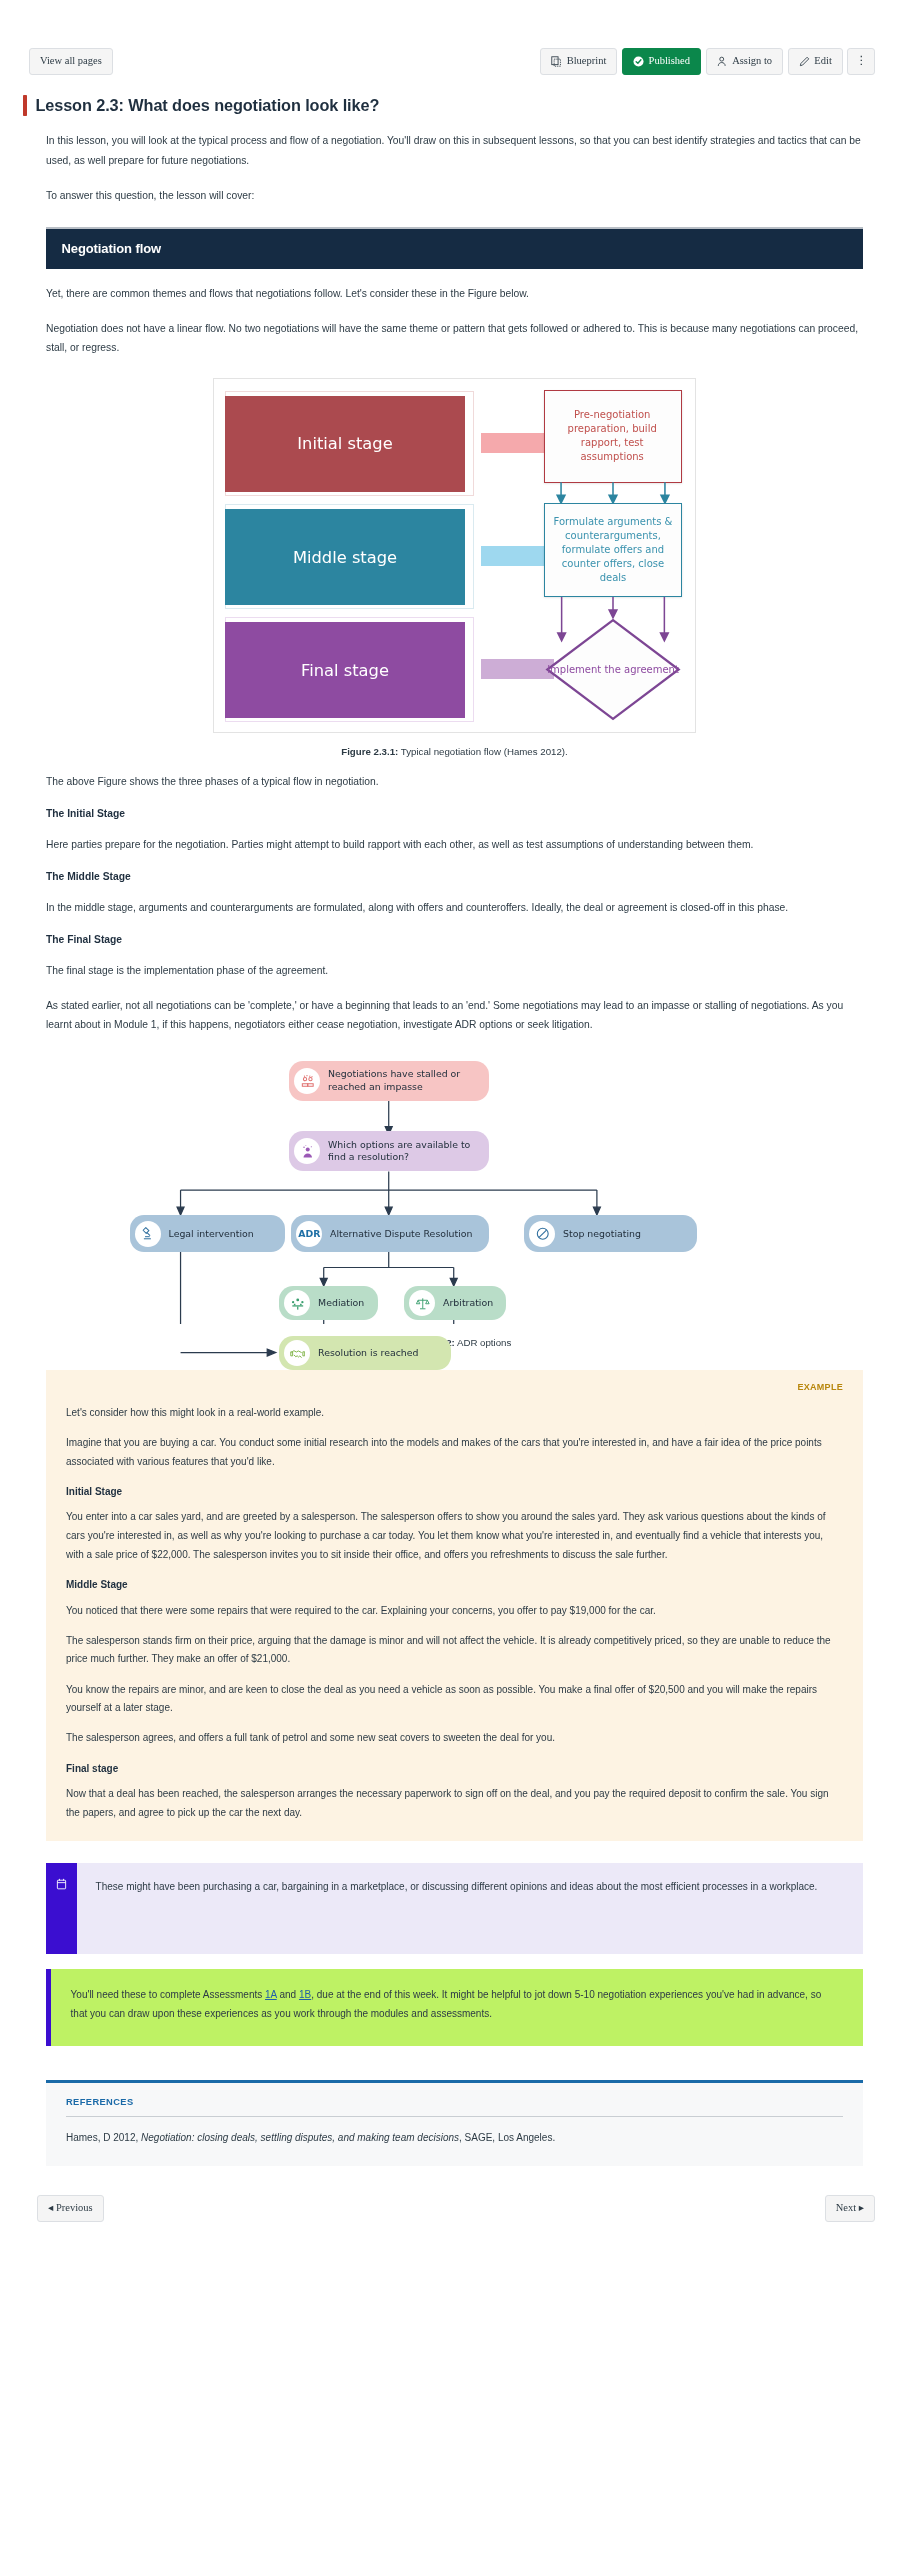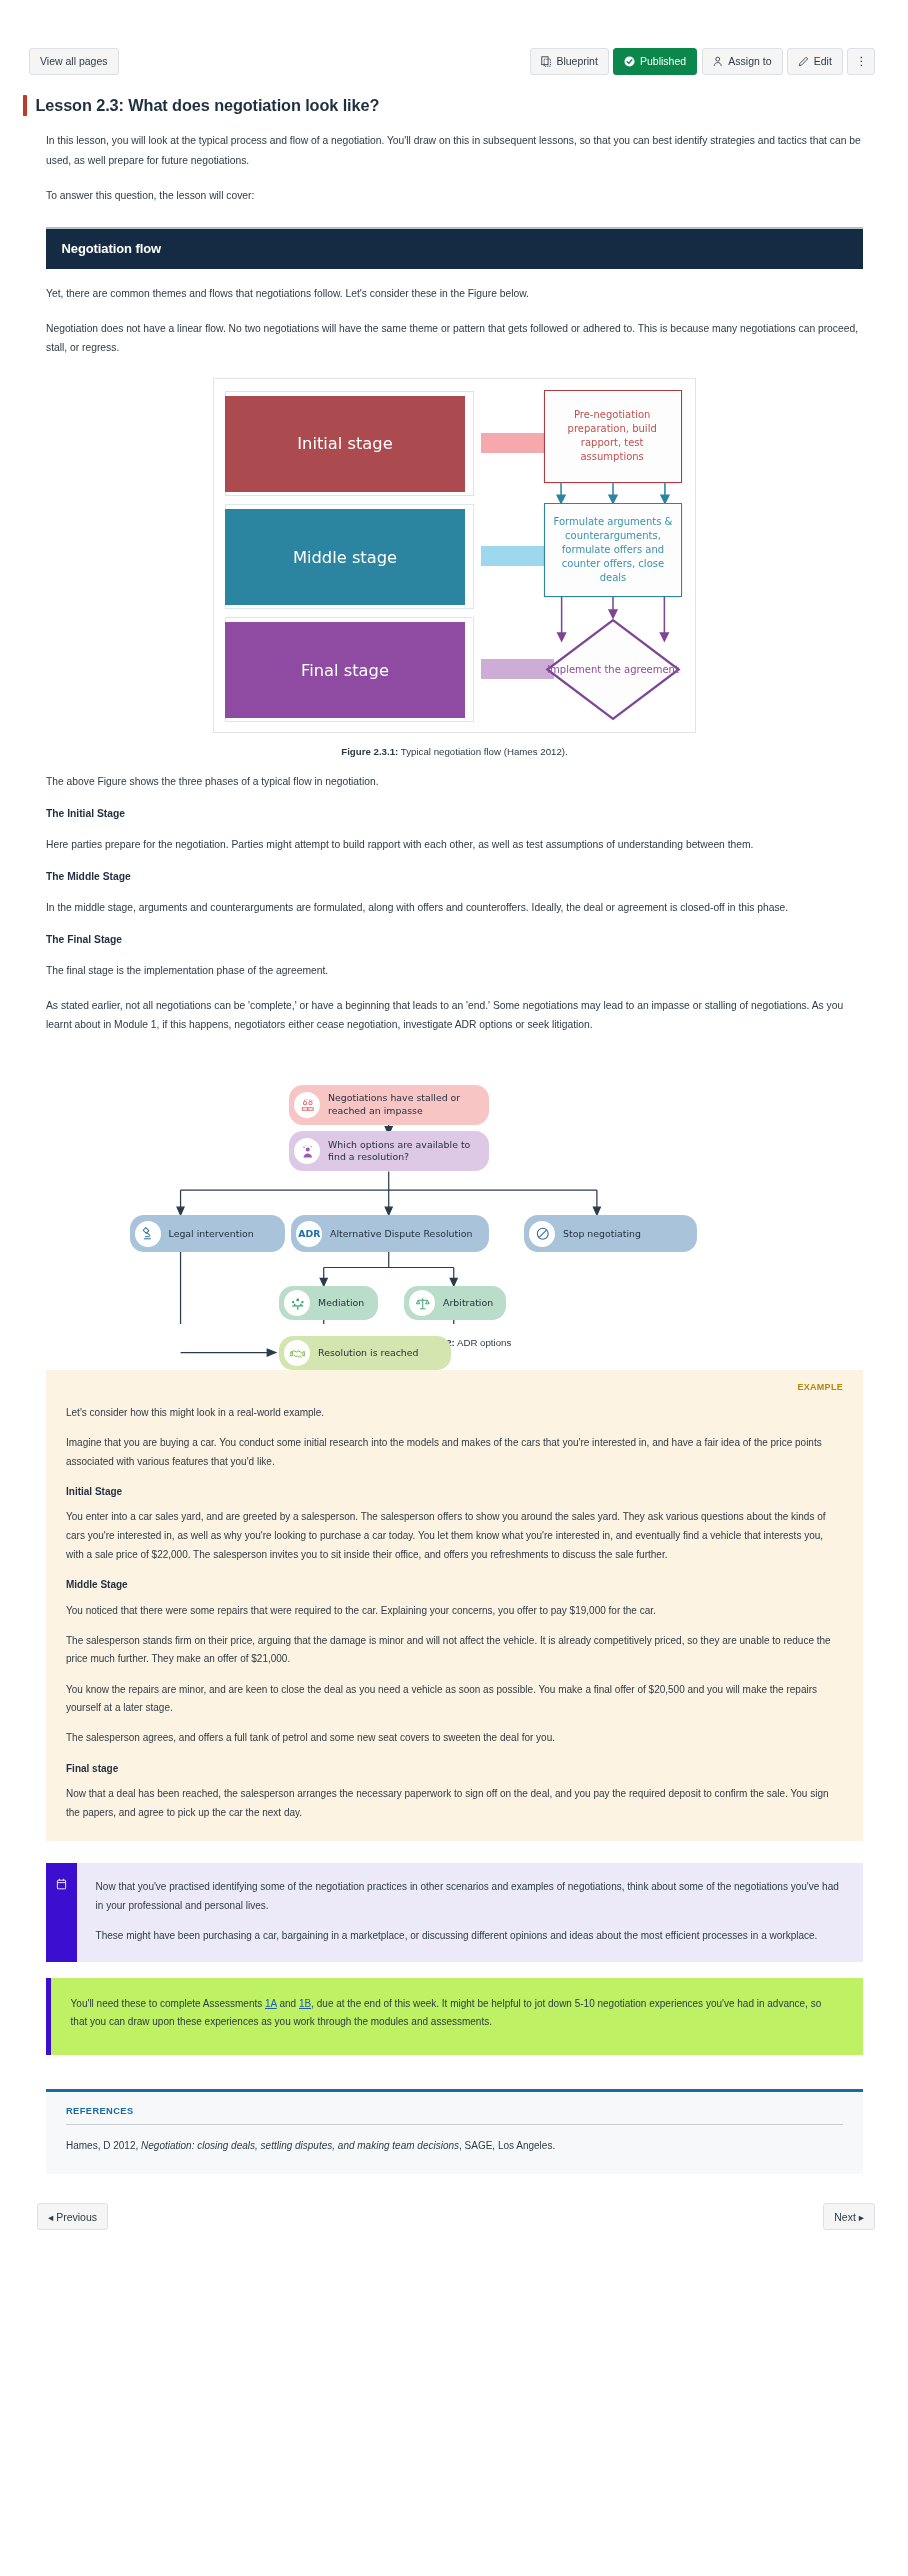--- a/index.html
+++ b/index.html
@@ -23,21 +23,21 @@
   }
   .btn {
     background: #f5f5f5;
     border: 0.8px solid #dcdfe3;
     border-radius: 3.1px;
     color: #2d3b45;
     font-size: 10.5px;
     padding: 6.2px 10px;
     line-height: 12.4px;
     display: inline-flex; align-items: center; gap: 4.6px;
-    cursor: pointer; white-space: nowrap;
+    cursor: pointer; white-space: nowrap; font-family: Liberation Serif, serif;
   }
   .toolbar-right { display: flex; gap: 4.6px; align-items: flex-start; }
   .btn.published {
     background: #0b874b; border-color: #0b874b; color: #fff; font-weight: 400;
   }
   .btn.kebab { padding: 6.2px 7px; font-size: 11.6px; letter-spacing: 0; }
   .ico { display: inline-flex; width: 11px; height: 11px; align-items: center; justify-content: center; flex: none; }
   .ico svg { display: block; }
 
   
@@ -343,21 +343,21 @@
           <line x1="271" y1="272" x2="271" y2="288"></line>
             <polygon points="266.5,286 275.5,286 271,296"></polygon>
           <line x1="439" y1="272" x2="439" y2="288"></line>
             <polygon points="434.5,286 443.5,286 439,296"></polygon>
           <line x1="271" y1="338" x2="271" y2="360"></line>
           <line x1="439" y1="338" x2="439" y2="360"></line>
           <line x1="86" y1="252" x2="86" y2="400"></line>
         </g>
       </svg>
 
-      <div class="node n-pink" style="left:175px;top:3.1px;width:200px;height:40px;margin-top:24px;">
+      <div class="node n-pink" style="left:175px;top:3.1px;width:200px;height:40px;">
         <span class="bubble">
           <svg width="15.5" height="15.5" viewBox="0 0 20 20">
               <g stroke="#e0706f" stroke-width="1.3" fill="none">
                 <circle cx="6.5" cy="8" r="2.1"></circle>
                 <circle cx="13.5" cy="8" r="2.1"></circle>
                 <path d="M3 17v-3.2h7V17z"></path>
                 <path d="M10 17v-3.2h7V17z"></path>
                 <path d="M5.5 3.4l.7 1.5M9 2.6l0 1.7M13 3.4l-.7 1.5M16 4.4l-1 1"></path>
               </g>
             </svg>
@@ -493,21 +493,20 @@
             <g stroke="#ffffff" stroke-width="1.3" fill="none">
               <rect x="2" y="3.5" width="12" height="12.5" rx="1"></rect>
               <line x1="2" y1="7" x2="14" y2="7"></line>
               <line x1="5" y1="1.5" x2="5" y2="4"></line>
               <line x1="11" y1="1.5" x2="11" y2="4"></line>
             </g>
           </svg>
       </span>
     </div>
     <div class="reflect-body">
-      <p>Now that you've practised identifying some of the negotiation practices in other scenarios and examples of negotiations, think about some of the negotiations you've had in your professional and personal lives.</p>
       <p>These might have been purchasing a car, bargaining in a marketplace, or discussing different opinions and ideas about the most efficient processes in a workplace.</p>
     </div>
   </div>
 
   <div class="note-box">
     <div class="note-bar"></div>
     <div class="note-body">
       <p><span>You'll need these to complete Assessments </span><a href="#">1A</a><span> and </span><a href="#">1B</a><span>, due at the end of this week. It might be helpful to jot down 5-10 negotiation experiences you've had in advance, so that you can draw upon these experiences as you work through the modules and assessments.</span></p>
     </div>
   </div>

